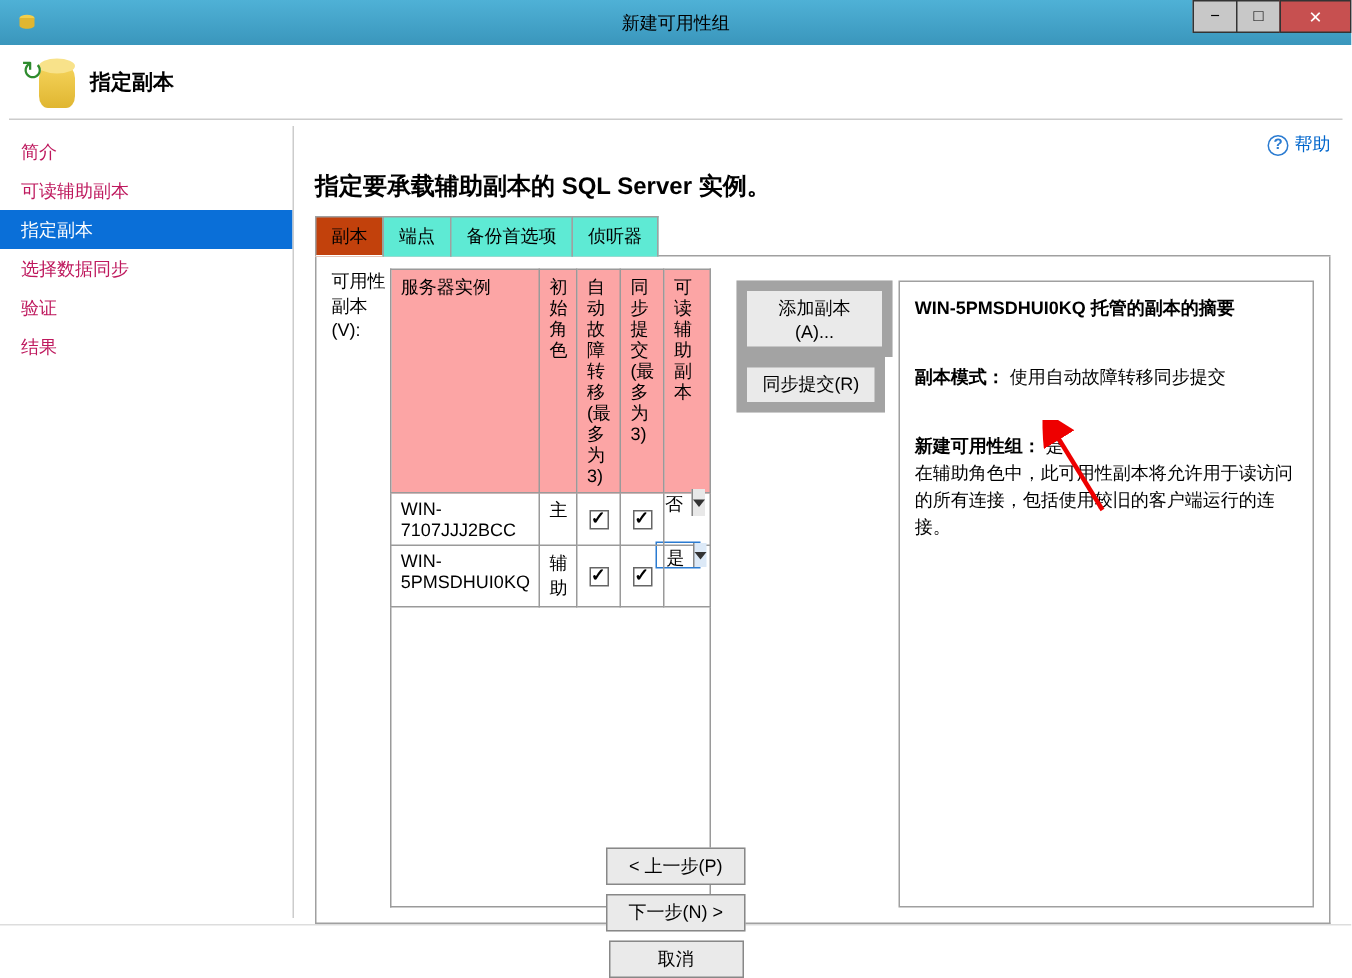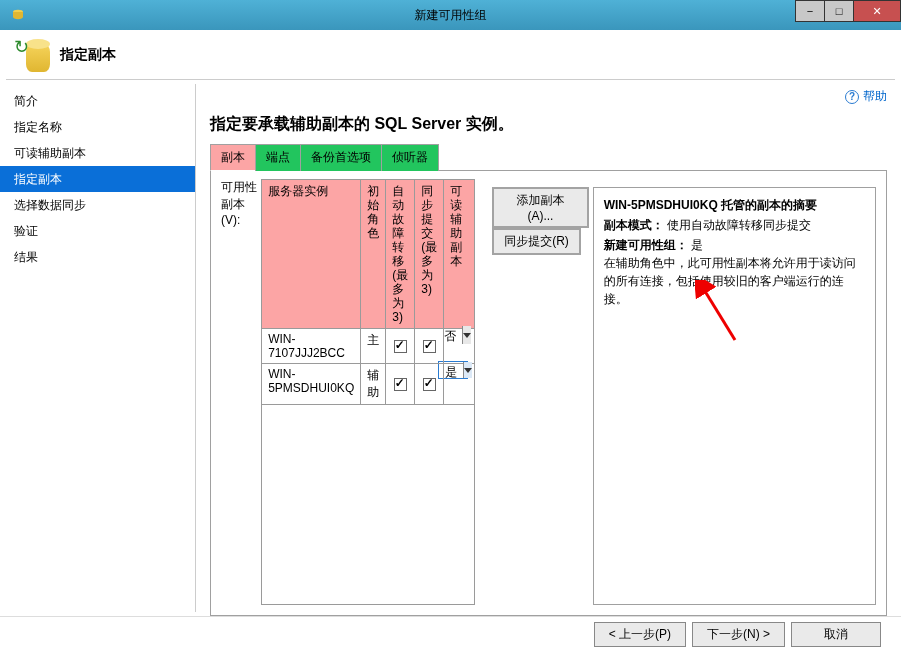--- a/index.html
+++ b/index.html
@@ -19,34 +19,34 @@
   .header { height: 50px; padding: 6px 10px; display:flex; align-items:center; border-bottom: 1px solid #ccc; margin: 0 6px; }
   .header .big-icon { width: 34px; height: 34px; margin-right: 10px; position:relative; }
   .header .big-icon .cyl { width: 24px; height: 28px; background: linear-gradient(#f5d35a,#e0b631); border-radius: 6px 6px 6px 6px / 8px 8px 8px 8px; position:absolute; bottom:0; right:0; }
   .header .big-icon .cyl::before { content:''; position:absolute; top:-5px; left:0; right:0; height:10px; background:#f8e28a; border-radius:50%; }
   .header .big-icon .arrow { position:absolute; top:-2px; left:-2px; font-size:18px; color:#2e8b2e; }
   .header h1 { font-size: 14px; font-weight: bold; margin:0; }
 
   
   .body { position:absolute; top:80px; bottom:36px; left:0; right:0; display:flex; }
   .sidebar { width: 195px; padding-top: 8px; }
-  .sidebar .item { padding: 4px 12px 4px 14px; color: #000000; cursor: default; line-height: 18px; }
+  .sidebar .item { padding: 4px 12px 4px 14px; color: #be185d; cursor: default; line-height: 18px; }
   .sidebar .item.selected { background: #0a6fd8; color: #fff; }
   .sep { width:1px; background:#ccc; margin: 4px 0; }
   .main { flex:1; padding: 10px 14px 0 14px; position:relative; display:flex; flex-direction:column; }
 
   .help { position:absolute; top:8px; right:14px; color:#0066cc; display:flex; align-items:center; gap:4px; }
   .help .qicon { width:14px; height:14px; border-radius:50%; border:1.5px solid #2a7bd1; color:#2a7bd1; font-size:10px; display:flex; align-items:center; justify-content:center; font-weight:bold; }
 
   .instruction { font-size: 16px; font-weight: bold; margin: 24px 0 8px 0; }
 
   
   .tab-row { display:flex; border-bottom:1px solid #a0a0a0; }
-  .tab { padding: 4px 10px; border:1px solid #a0a0a0; border-bottom:none; background:#22c55e; margin-right:0; position:relative; top:1px; }
-  .tab.active { background:#fca5a5; border-bottom:1px solid #fff; }
+  .tab { padding: 4px 10px; border:1px solid #a0a0a0; border-bottom:none; background:#5eead4; margin-right:0; position:relative; top:1px; }
+  .tab.active { background:#c2410c; border-bottom:1px solid #fff; }
   .tab + .tab { margin-left: -1px; }
 
   .tab-panel { border:1px solid #a0a0a0; border-top:none; padding: 8px 10px 10px 10px; flex:1; display:flex; flex-direction:row; overflow:hidden; }
 
   .grid-label { margin-bottom:4px; }
 
   
   table.grid { border-collapse: collapse; width: 100%; }
   table.grid th, table.grid td { border:1px solid #9a9a9a; font-size:12px; text-align:left; vertical-align: top; }
   table.grid th { background:#fca5a5; font-weight: normal; padding:4px 6px; line-height:14px;margin-left:36px; }
@@ -56,28 +56,28 @@
   .grid-area .fill { flex:1; border:1px solid #9a9a9a; border-top:none; }
 
   .dd { display:flex; width:100%; height:18px; margin:-3px -6px; }
   .dd .txt { flex:1; padding: 2px 6px; }
   .dd .caret { width:16px; border-left:1px solid #888; display:flex; align-items:center; justify-content:center; background:#e8e8e8; }
   .dd .caret::after { content:''; border-left:4px solid transparent; border-right:4px solid transparent; border-top:5px solid #333; }
   .row-hl .dd { border:1px solid #2a7bd1; }
   .row-hl .dd .caret { background:#dce9f7; }
 
   .btn-row { margin-top: 8px; }
-  .btn { display:inline-block; padding:3px 10px; border:2px solid #a3a3a3; background:#eaeaea; margin-right:4px; min-width:70px; text-align:center;margin-left:17px; }
+  .btn { display:inline-block; padding:3px 10px; border:7px solid #a3a3a3; background:#eaeaea; margin-right:4px; min-width:70px; text-align:center;margin-left:17px; }
 
   .summary { border:1px solid #a0a0a0; padding:8px 10px; margin-top:8px; line-height:18px; }
   .summary .bold { font-weight:bold; }
-  .summary .sp { margin-top:2px; }
-
-  
-  .footer { position:absolute; bottom:0; left:0; right:0; height:36px; display:flex; justify-content:flex-end; align-items:center; padding:0 20px; gap:6px; border-top:1px solid #ddd; }
+  .summary .sp { margin-top:28px; }
+
+  
+  .footer { position:absolute; bottom:0; left:0; right:0; height:36px; display:flex; justify-content:flex-end; align-items:center; padding:0 20px; gap:6px; border-top:1px solid #ddd;flex-direction:column; }
   .footer .fbtn { padding:3px 14px; border:1px solid #888; background:#eaeaea; min-width:90px; text-align:center; }
 
   
   .red-arrow { position:absolute; left:695px; top:280px; pointer-events:none; }
 
   
   .cb { display:inline-block; width:13px; height:13px; border:1px solid #666; background:#fff; vertical-align:middle; position:relative; }
   .cb.checked::after { content:'✓'; position:absolute; top:-3px; left:0; font-size:12px; color:#000; font-weight:bold; }
 </style>
 </head>
@@ -102,21 +102,20 @@
   <div class="big-icon">
     <div class="cyl"></div>
     <div class="arrow">↻</div>
   </div>
   <h1>指定副本</h1>
 </div>
 
 <div class="body">
   <div class="sidebar">
     <div class="item">简介</div>
-    <div class="item">指定名称</div>
     <div class="item">可读辅助副本</div>
     <div class="item selected">指定副本</div>
     <div class="item">选择数据同步</div>
     <div class="item">验证</div>
     <div class="item">结果</div>
   </div>
   <div class="sep"></div>
 
   <div class="main">
     <div class="help">

